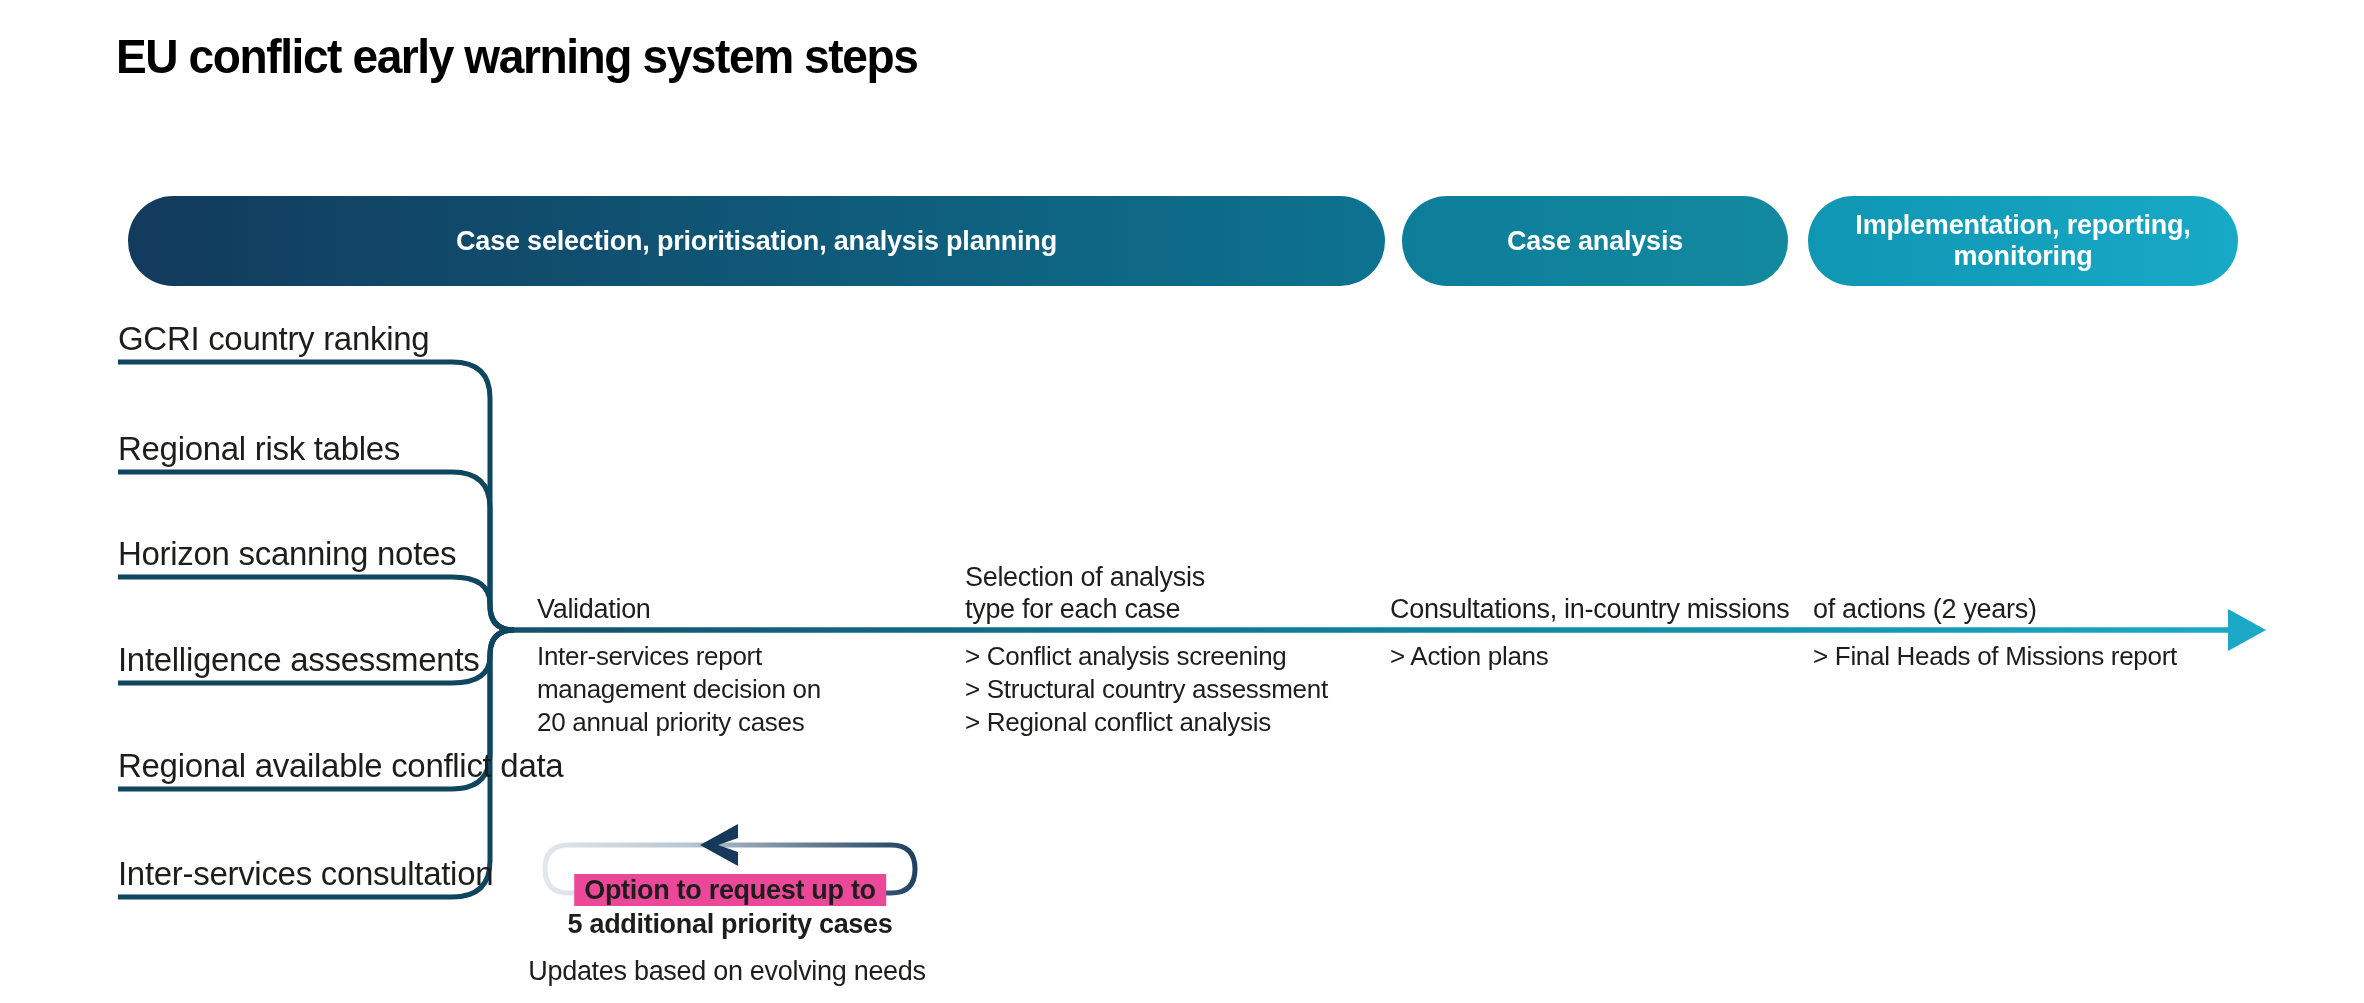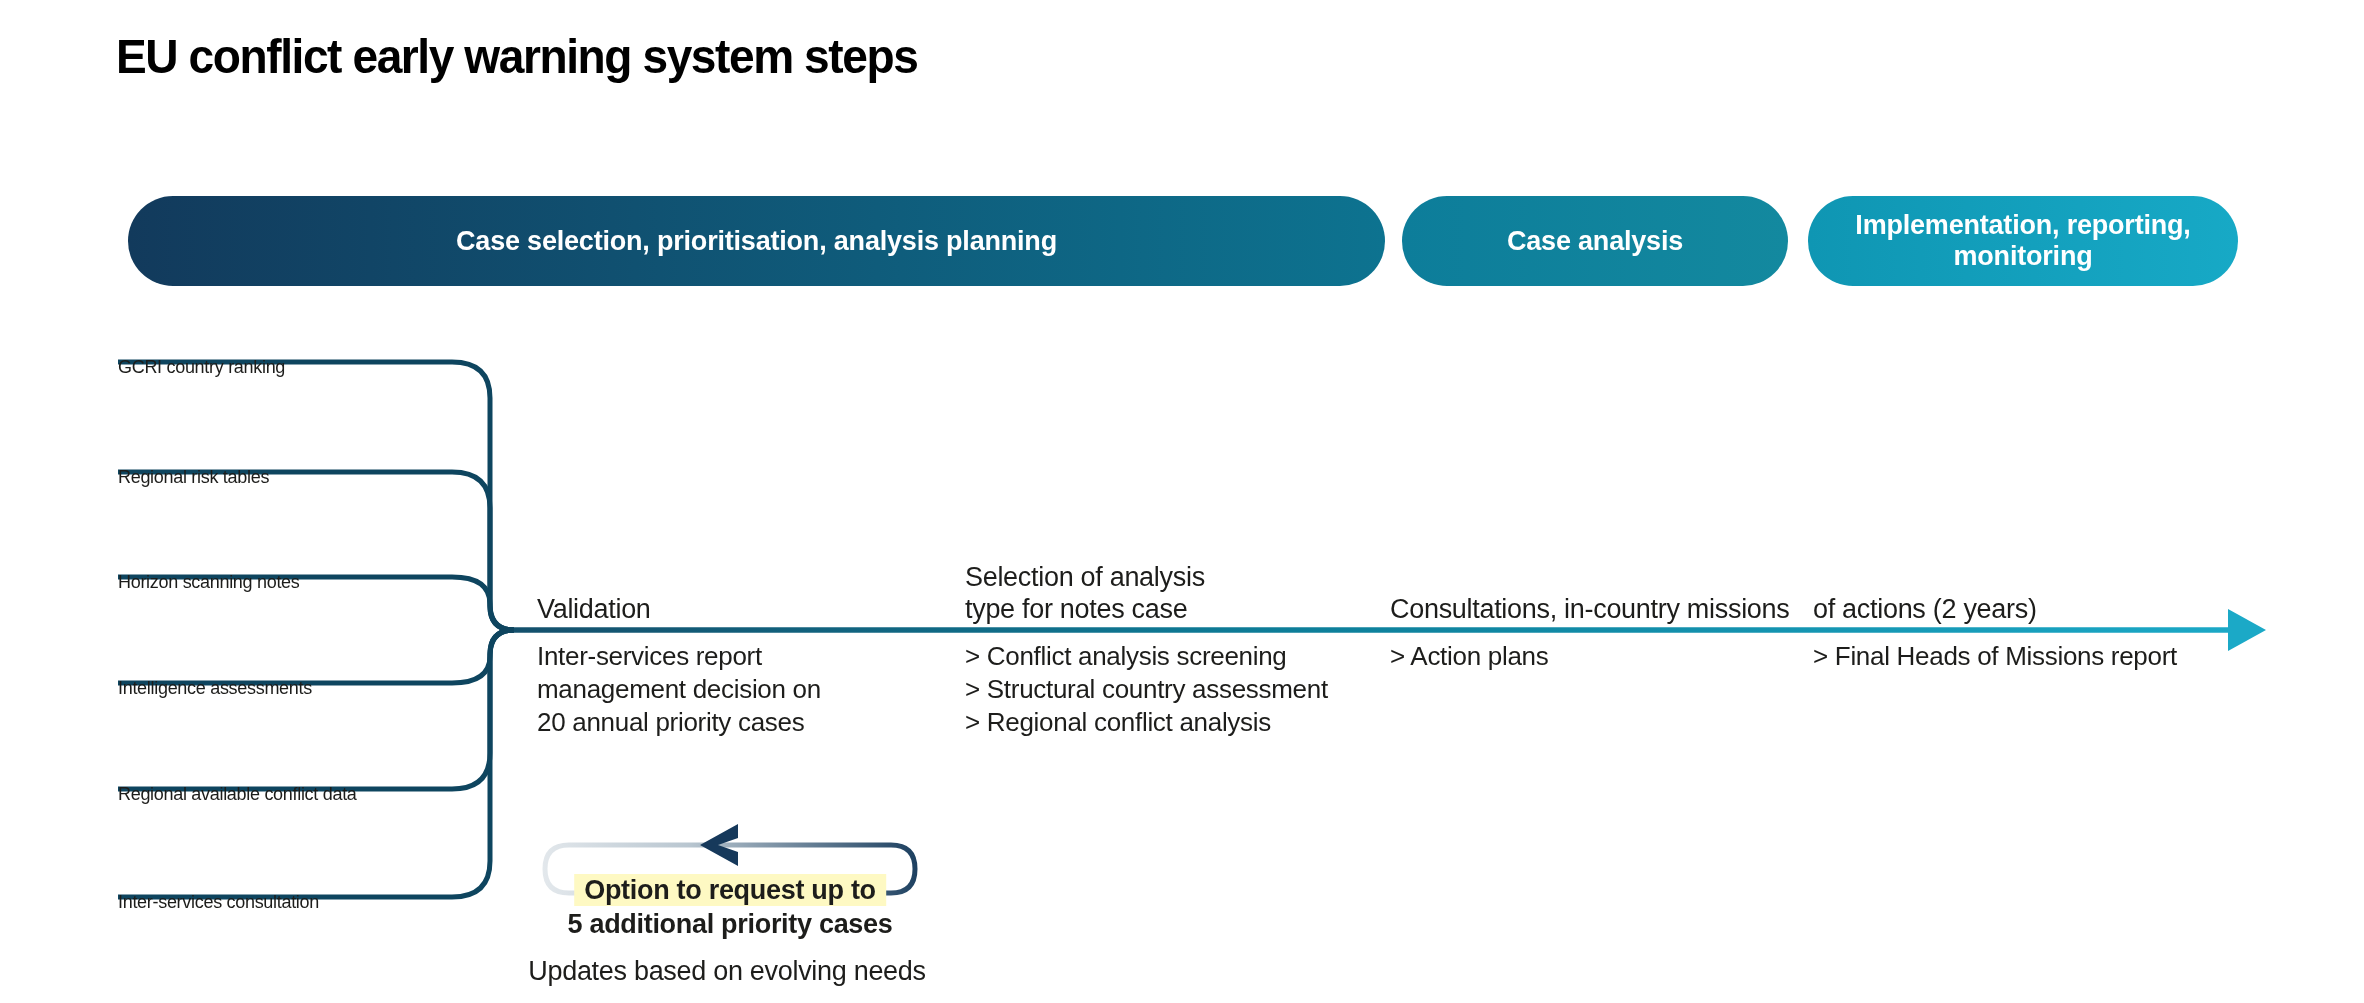--- a/index.html
+++ b/index.html
@@ -12,21 +12,21 @@
          transform:scaleX(.94);transform-origin:left top;white-space:nowrap;color:#000;}
   
   .pill{top:196px;height:90px;border-radius:45px;display:flex;align-items:center;
         justify-content:center;text-align:center;color:#fff;font-weight:bold;
         font-size:27px;line-height:31px;letter-spacing:-0.2px;}
   #pill1{left:128px;width:1257px;background:linear-gradient(90deg,#123a5c 0%,#0d7390 100%);}
   #pill2{left:1402px;width:386px;background:linear-gradient(90deg,#0d7d9a 0%,#13899f 100%);}
   #pill3{left:1808px;width:430px;background:linear-gradient(90deg,#0f96b3 0%,#17a9c6 100%);}
   #pill3 .pill-inner{width:340px;}
   
-  .source{left:118px;font-size:18px;line-height:34px;white-space:nowrap;margin-top:28px;}
+  .source{left:118px;font-size:33px;line-height:34px;white-space:nowrap;}
   
   .step-heading{font-size:27px;font-weight:normal;line-height:32px;white-space:nowrap;}
   .step-heading span{display:block;}
   .step-body{font-size:26px;line-height:33px;white-space:nowrap;}
   .step-body span{display:block;}
   
   .loop-label{font-size:27px;font-weight:bold;line-height:32px;white-space:nowrap;
               transform:translateX(-50%);}
   #loop-note{font-size:27px;font-weight:normal;}
   svg{position:absolute;left:0;top:0;}
@@ -87,21 +87,21 @@
   <span>Validation</span>
 </div>
 <div class="abs step-body" style="left:537px;top:640px">
   <span>Inter-services report</span>
   <span>management decision on</span>
   <span>20 annual priority cases</span>
 </div>
 
 <div class="abs step-heading" style="left:965px;bottom:378px">
   <span>Selection of analysis</span>
-  <span>type for notes case</span>
+  <span>type for each case</span>
 </div>
 <div class="abs step-body" style="left:965px;top:640px">
   <span>&gt; Conflict analysis screening</span>
   <span>&gt; Structural country assessment</span>
   <span>&gt; Regional conflict analysis</span>
 </div>
 
 <div class="abs step-heading" style="left:1390px;bottom:378px">
   <span>Consultations, in-country missions</span>
 </div>
@@ -109,15 +109,15 @@
   <span>&gt; Action plans</span>
 </div>
 
 <div class="abs step-heading" style="left:1813px;bottom:378px">
   <span>of actions (2 years)</span>
 </div>
 <div class="abs step-body" style="left:1813px;top:640px">
   <span>&gt; Final Heads of Missions report</span>
 </div>
 
-<div class="abs loop-label" style="left:730px;top:874px;background:#fef9c3;padding:0 10px">Option to request up to</div>
+<div class="abs loop-label" style="left:730px;top:874px;background:#ec4899;padding:0 10px">Option to request up to</div>
 <div class="abs loop-label" style="left:730px;top:908px">5 additional priority cases</div>
 <div class="abs loop-label" id="loop-note" style="left:727px;top:955px">Updates based on evolving needs</div>
 
 </body></html>

